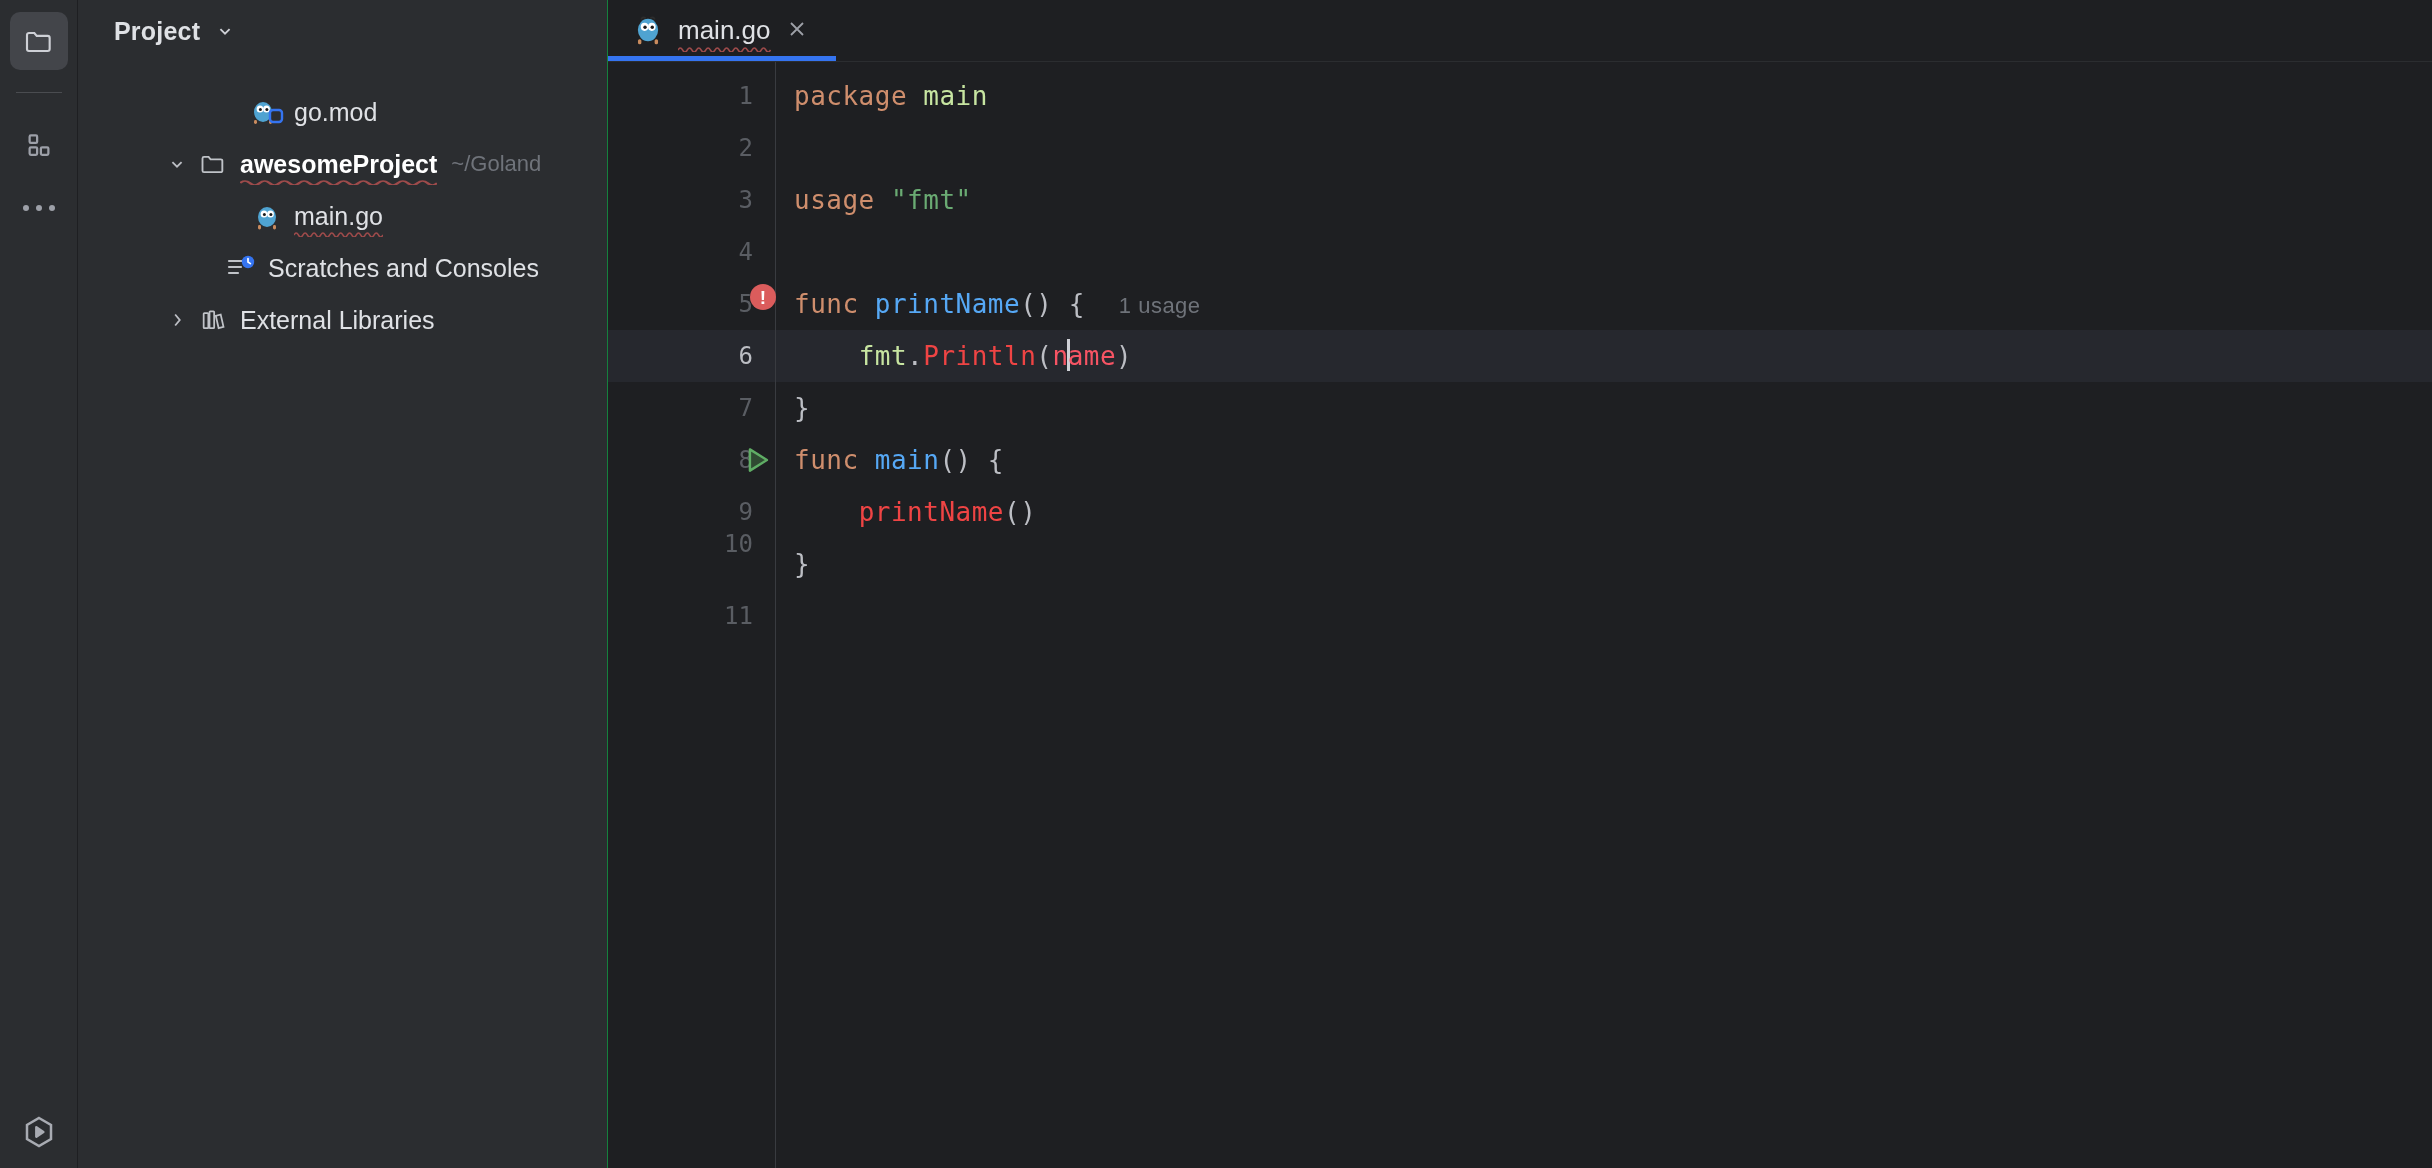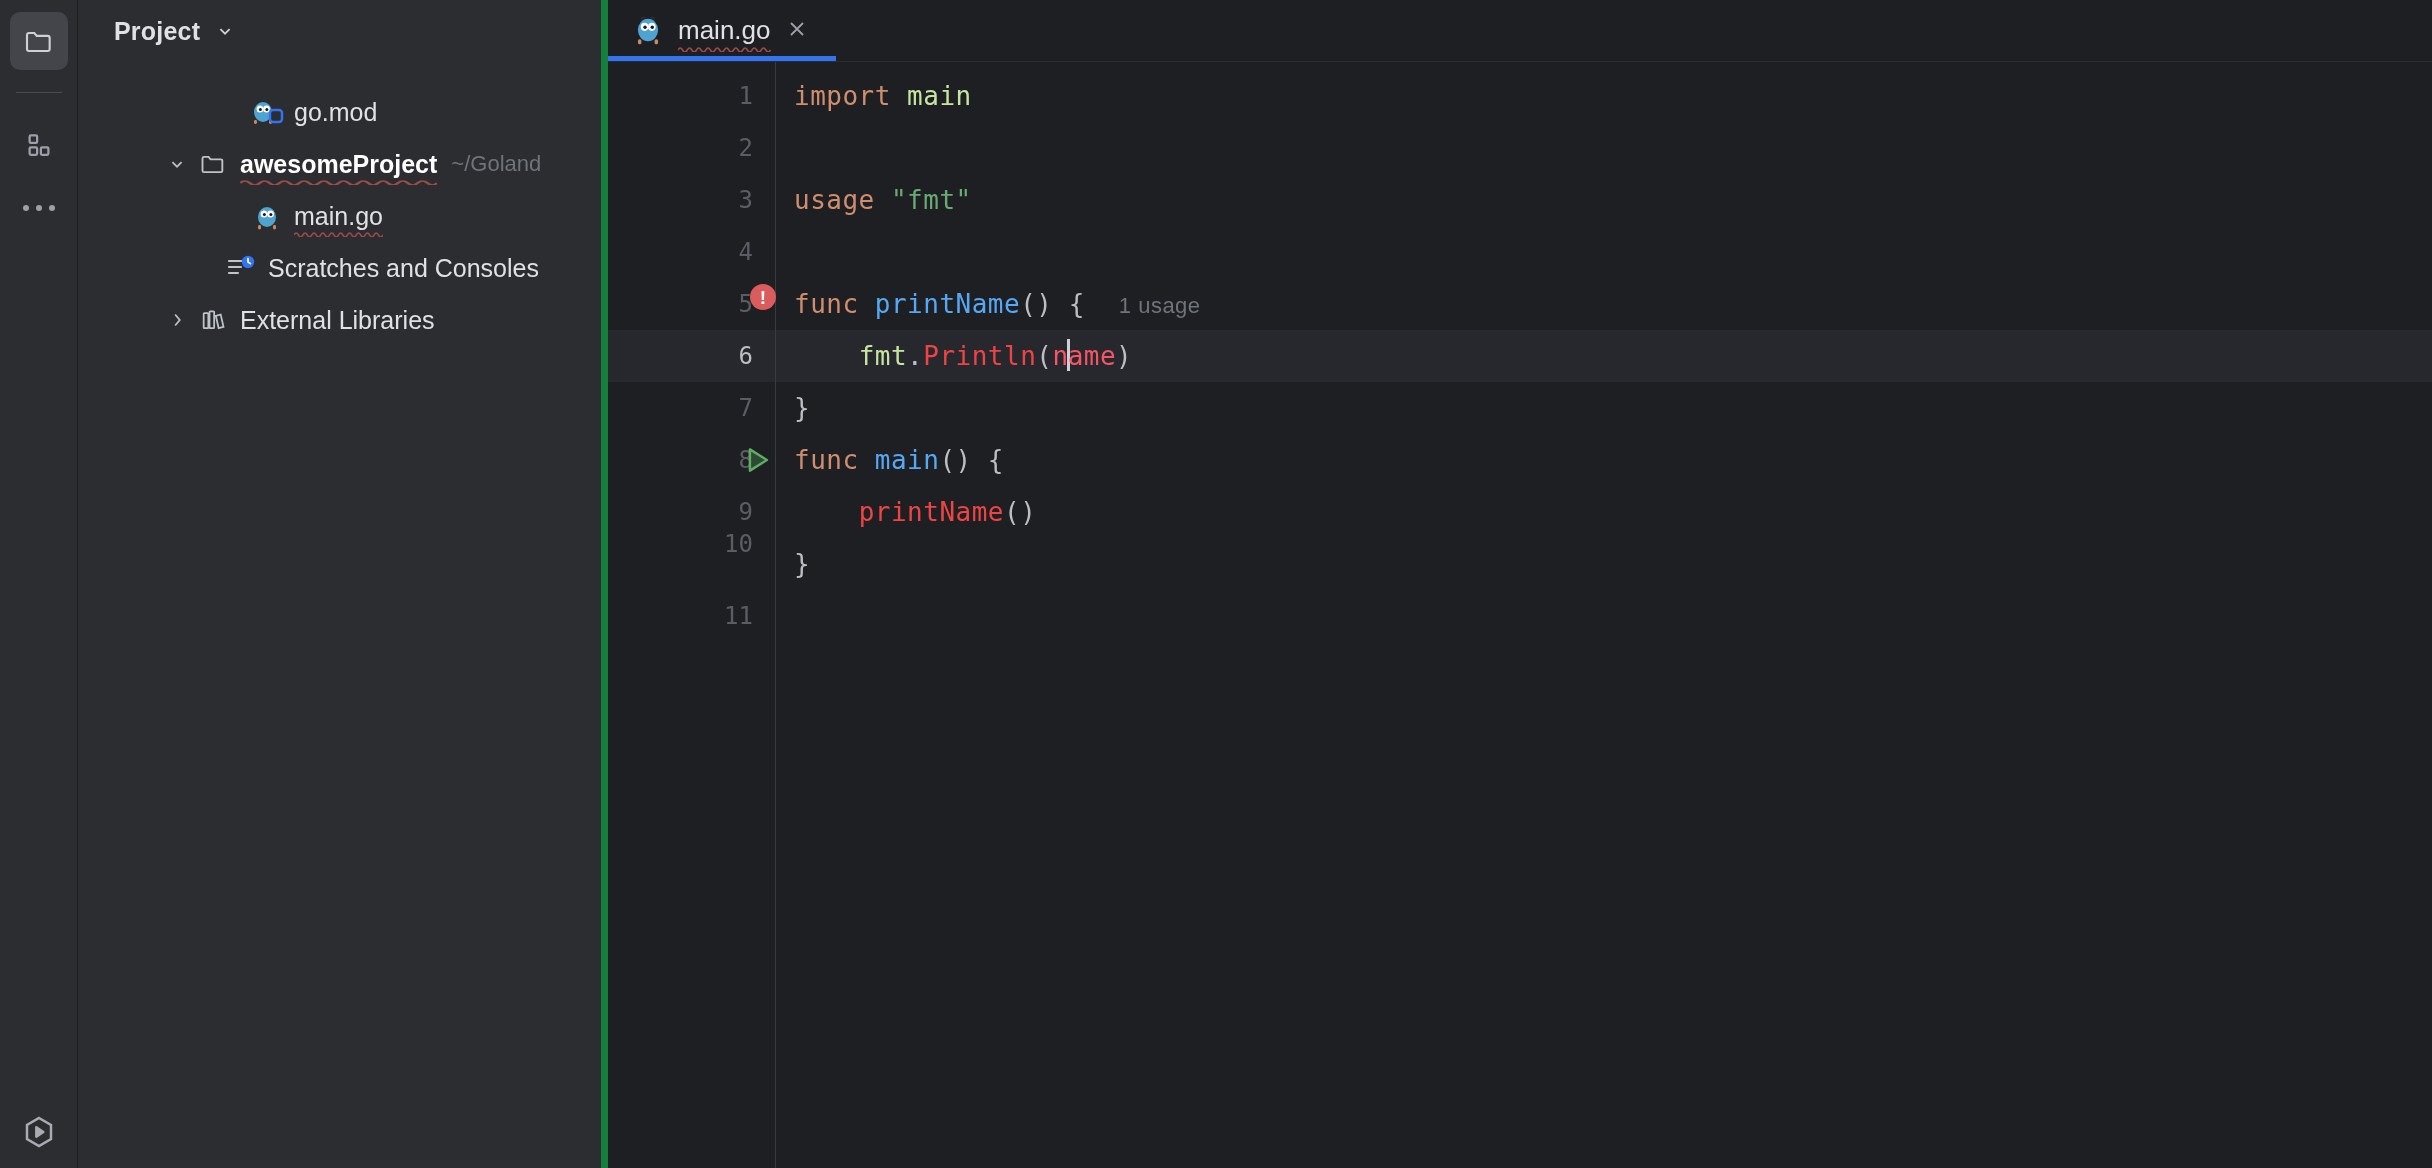--- a/index.html
+++ b/index.html
@@ -32,21 +32,21 @@
   .act-dots { display: flex; gap: 7px; align-items: center; justify-content: center;
               width: 58px; height: 58px; }
   .act-dots i { width: 6px; height: 6px; border-radius: 50%; background: #9DA0A8; display: block; }
   .act-bottom { position: absolute; bottom: 16px; left: 0; width: 78px;
                 display: flex; justify-content: center; }
 
   
   .project-panel {
     width: 530px; height: 1168px;
     background: #2B2D30;
-    border-right: 7px solid #15803d;
+    border-right: 1px solid #15803d;
     flex: 0 0 530px;
     position: relative;
     overflow: hidden;
   }
   .panel-header {
     height: 62px; display: flex; align-items: center; padding-left: 36px; gap: 14px;
   }
   .panel-title { font-size: 25px; font-weight: bold; color: #DFE1E5; letter-spacing: .2px; }
   .tree { padding-top: 24px; }
   .tree-row {
@@ -321,21 +321,21 @@
             <div class="ln" style="top: 528px;">11</div>
           </div>
         <div class="err-badge" id="err-badge" style="top: 222px; left: 142px;">
           <span>!</span>
         </div>
         <svg class="run-tri" id="run-tri" width="34" height="34" viewBox="0 0 24 24" style="top: 381px; left: 132px;">
           <path d="M7 4.5 19 12 7 19.5Z" fill="#2F4A32" stroke="#5FAD65" stroke-width="1.7" stroke-linejoin="round"></path>
         </svg>
       </div>
       <div class="code-pane" id="code-pane">
-          <div class="code-line" style="top: 8px;"><span class="t-kw">import</span><span class="t-plain"> </span><span class="t-pkg">main</span></div>
+          <div class="code-line" style="top: 8px;"><span class="t-kw">package</span><span class="t-plain"> </span><span class="t-pkg">main</span></div>
           <div class="code-line" style="top: 60px;"></div>
           <div class="code-line" style="top: 112px;"><span class="t-kw">usage</span><span class="t-plain"> </span><span class="t-str">"fmt"</span></div>
           <div class="code-line" style="top: 164px;"></div>
           <div class="code-line" style="top: 216px;"><span class="t-kw">func</span><span class="t-plain"> </span><span class="t-fn">printName</span><span class="t-plain">() {</span><span class="t-hint" style="margin-left: 34px;">1 usage</span></div>
           <div class="code-line current" style="top: 268px;"><span class="t-plain">    </span><span class="t-pkg">fmt</span><span class="t-plain">.</span><span class="t-call">Println</span><span class="t-plain">(</span><span class="t-err">n</span><span class="caret"></span><span class="t-err">ame</span><span class="t-plain">)</span></div>
           <div class="code-line" style="top: 320px;"><span class="t-plain">}</span></div>
           <div class="code-line" style="top: 424px;"><span class="t-plain">    </span><span class="t-call">printName</span><span class="t-plain">()</span></div>
           <div class="code-line" style="top: 372px;"><span class="t-kw">func</span><span class="t-plain"> </span><span class="t-fn">main</span><span class="t-plain">() {</span></div>
           <div class="code-line" style="top: 476px;"><span class="t-plain">}</span></div>
           <div class="code-line" style="top: 528px;"></div>

